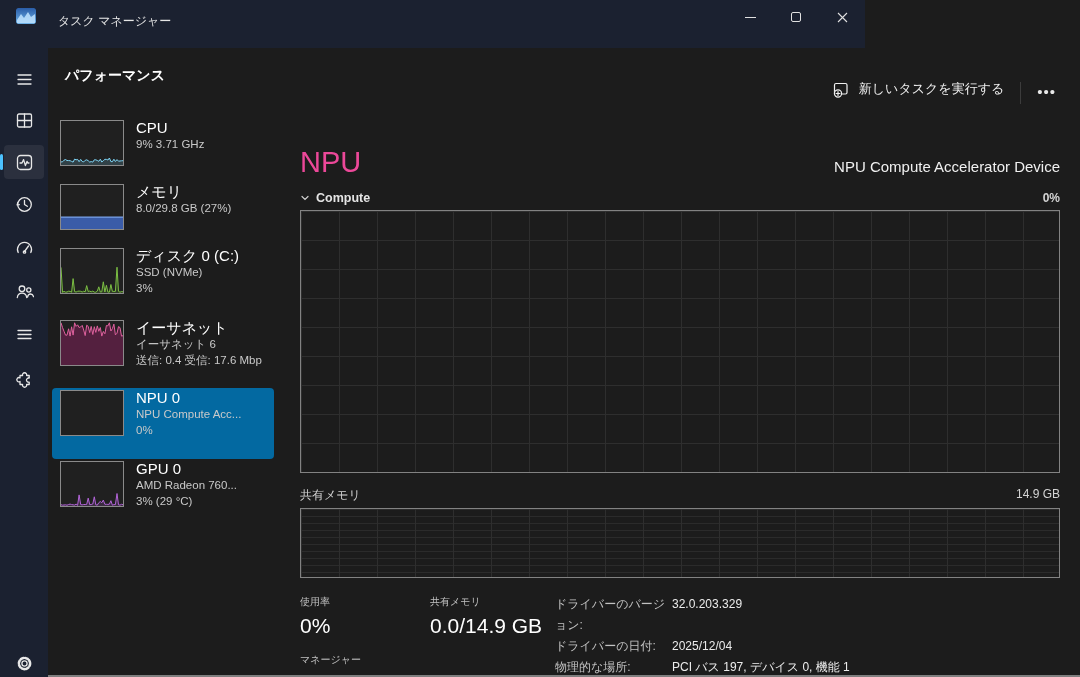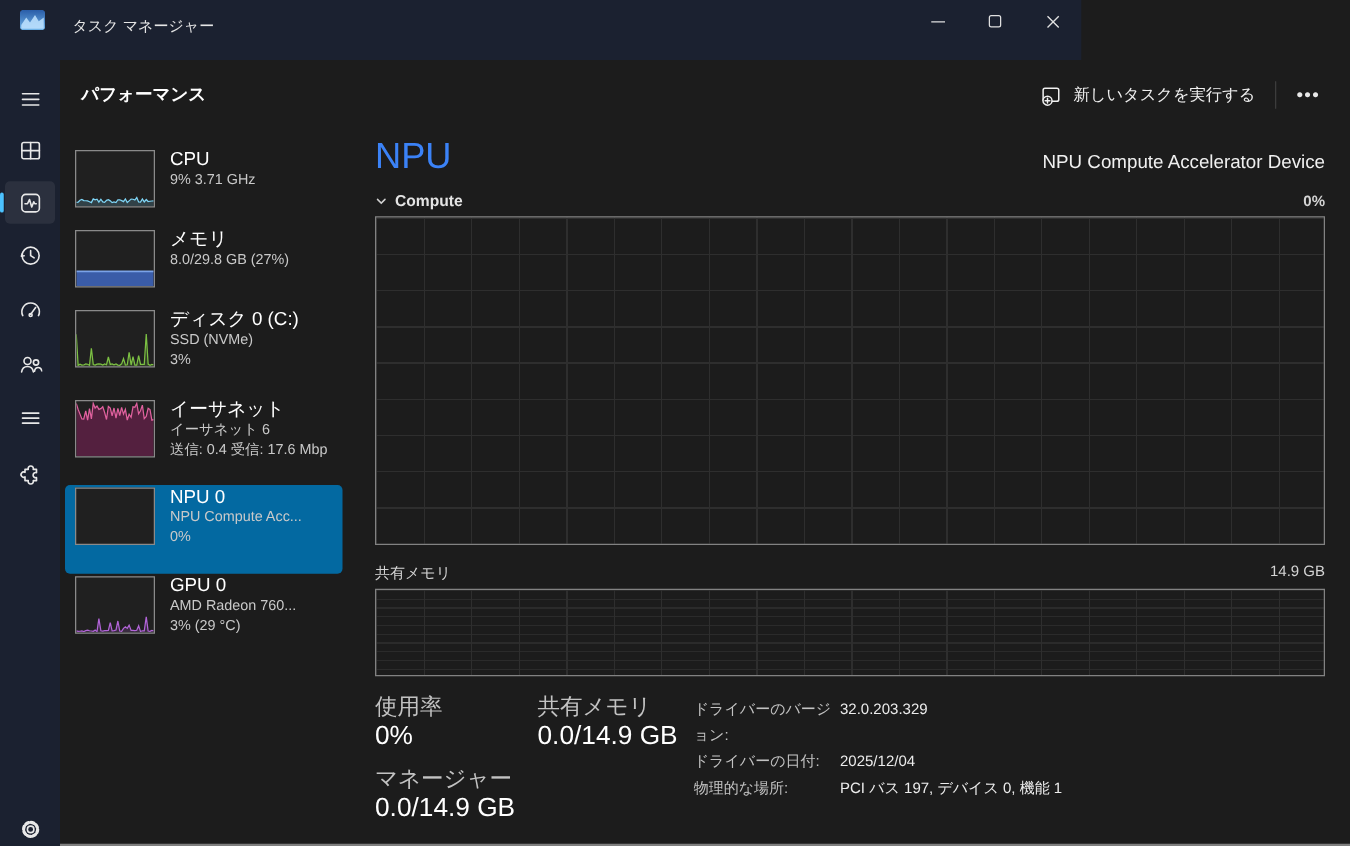--- a/index.html
+++ b/index.html
@@ -19,56 +19,56 @@
   .sidebar{position:absolute;left:0;top:48px;width:48px;height:629px;background:#1b2130;}
   .side-btn{position:absolute;left:4px;width:40px;height:34px;display:flex;align-items:center;justify-content:center;border-radius:4px;color:#e8e8e8;}
   .side-btn.selected{background:rgba(255,255,255,.07);}
   .accent-pill{position:absolute;left:0;width:3px;height:16px;border-radius:3px;background:#4cc2ff;}
   .side-btn svg{stroke:#e8e8e8;fill:none;stroke-width:1.3;stroke-linecap:round;stroke-linejoin:round;}
 
   
   .main{position:absolute;left:48px;top:48px;width:1032px;height:629px;background:#1c1c1c;}
   .main-header{position:absolute;left:0;top:0;width:100%;height:56px;display:flex;align-items:center;}
   .page-title{margin-left:17px;font-size:14px;font-weight:700;color:#fff;}
-  .header-actions{position:absolute;right:14px;top:0;height:56px;display:flex;align-items:center;gap:6px;}
+  .header-actions{position:absolute;right:14px;top:0;height:56px;display:flex;align-items:flex-end;gap:6px;}
   .runtask-btn{display:flex;align-items:center;gap:9px;color:#f0f0f0;font-size:13px;padding:6px 10px;border-radius:4px;}
   .header-sep{width:1px;height:22px;background:#3c3c3c;}
   .more-btn{color:#e8e8e8;font-size:15px;letter-spacing:1px;padding:4px 10px;border-radius:4px;}
 
   
   .perf-list{position:absolute;left:4px;top:70px;width:222px;}
   .perf-item{position:relative;display:flex;align-items:flex-start;padding:2px 8px 0 8px;border-radius:4px;}
   .perf-item.selected{background:#0369a1;}
   .h64{height:64px}.h72{height:72px}.h70{height:70px}.h71{height:71px}.h75{height:75px}
   .thumb{width:64px;height:46px;border:1px solid #8a8a8a;background:#202020;flex:none;overflow:hidden;}
   .thumb svg{display:block;width:62px;height:44px;}
   .perf-text{margin-left:12px;overflow:hidden;white-space:nowrap;width:132px;}
   .perf-title{font-size:15px;color:#fff;line-height:19px;margin-top:-2px;}
   .perf-sub{font-size:11.5px;color:#c9c9c9;line-height:15.5px;}
 
   
   .detail{position:absolute;left:252px;top:60px;width:760px;}
   .detail-head{display:flex;justify-content:space-between;align-items:flex-end;}
-  .detail-title{font-size:29px;color:#3b82f6;line-height:34px;}
+  .detail-title{font-size:29px;color:#ec4899;line-height:34px;margin-top:37px;}
   .detail-device{font-size:15px;color:#f0f0f0;margin-bottom:4px;}
   .compute-row{display:flex;justify-content:space-between;align-items:center;margin-top:12px;font-weight:bold;}
   .compute-left{display:flex;align-items:center;gap:6px;color:#e4e4e4;font-size:12.5px;}
   .pct-label{color:#d4d4d4;font-size:12px;}
   .big-chart{margin-top:5px;height:263px;border:1px solid #828282;background:#1c1c1c;
     background-image:repeating-linear-gradient(to right,#2e2e2e 0 1px,transparent 1px 38px),
                      repeating-linear-gradient(to bottom,#2e2e2e 0 1px,transparent 1px 29px);}
   .shared-row{display:flex;justify-content:space-between;margin-top:14px;color:#d4d4d4;font-size:12px;}
   .small-chart{margin-top:4px;height:70px;border:1px solid #828282;background:#1c1c1c;
     background-image:repeating-linear-gradient(to right,#2e2e2e 0 1px,transparent 1px 38px),
                      repeating-linear-gradient(to bottom,#2b2b2b 0 1px,transparent 1px 7px);}
 
   .stats{display:flex;margin-top:16px;}
   .stat-col1{width:130px;}
   .stat-col2{width:125px;}
-  .stat-label{font-size:18px;color:#c2c2c2;line-height:16px;}
+  .stat-label{font-size:10px;color:#c2c2c2;line-height:16px;}
   .stat-big{font-size:21px;color:#fff;line-height:26px;margin-top:3px;white-space:nowrap;}
   .stat-gap{margin-top:13px;}
   .kv-col{margin-left:0;}
   .kv-row{display:flex;line-height:21px;font-size:12px;}
   .kv-label{width:117px;color:#c2c2c2;flex:none;}
   .kv-value{color:#ececec;white-space:nowrap;}
 
   .window-bottom-edge{position:absolute;left:0;bottom:0;width:100%;height:2px;background:#7f7f7f;}
 </style>
 </head>

